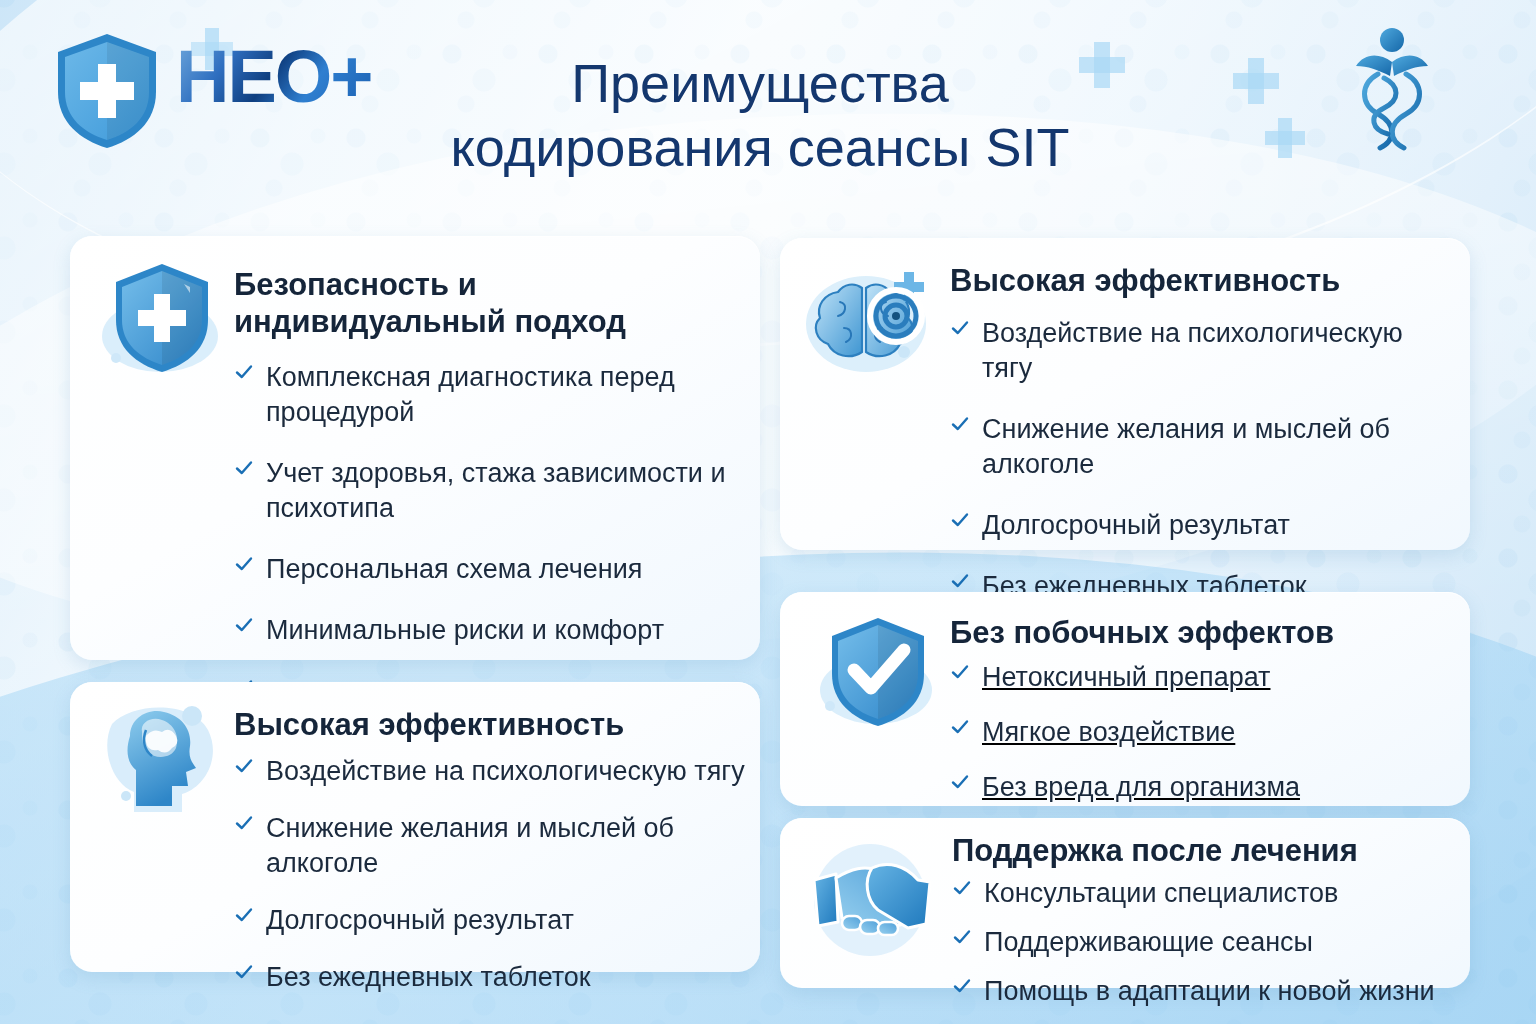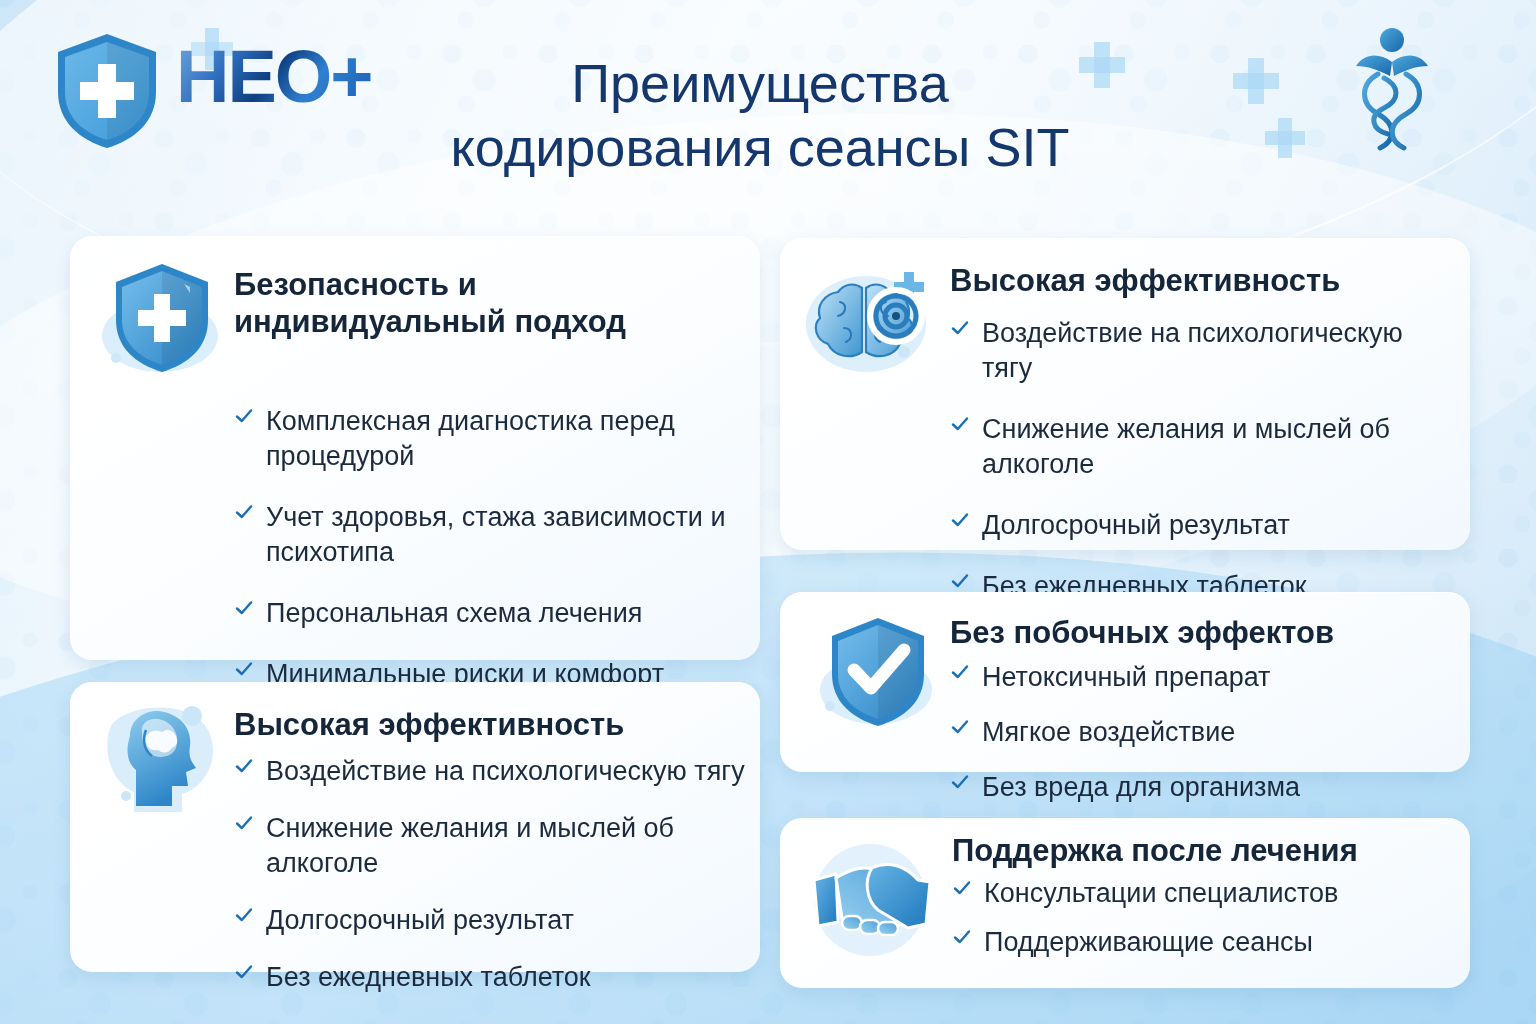--- a/index.html
+++ b/index.html
@@ -90,39 +90,39 @@
     position:relative;padding-left:32px;color:#1b2a3d;
     font-size:27px;line-height:1.3;
   }
   .card-list li .chk{
     position:absolute;left:0;top:2px;width:20px;height:20px;
   }
   
   #card-safety{left:70px;top:236px;width:690px;height:424px;}
   #card-safety .card-icon{left:28px;top:18px;width:128px;height:128px;}
   #card-safety .card-title{left:164px;top:30px;width:500px;font-size:31px;}
-  #card-safety .card-list{left:164px;top:124px;width:510px;margin-top:44px;}
+  #card-safety .card-list{left:164px;top:124px;width:510px;}
   #card-safety .card-list li{margin-bottom:26px;}
 
   #card-eff-left{left:70px;top:682px;width:690px;height:290px;}
   #card-eff-left .card-icon{left:26px;top:14px;width:128px;height:128px;}
   #card-eff-left .card-title{left:164px;top:24px;width:500px;font-size:31px;}
   #card-eff-left .card-list{left:164px;top:72px;width:530px;}
   #card-eff-left .card-list li{margin-bottom:22px;}
 
   #card-eff-right{left:780px;top:238px;width:690px;height:312px;}
   #card-eff-right .card-icon{left:20px;top:20px;width:130px;height:122px;}
   #card-eff-right .card-title{left:170px;top:24px;width:500px;font-size:31px;}
   #card-eff-right .card-list{left:170px;top:78px;width:500px;}
   #card-eff-right .card-list li{margin-bottom:26px;}
 
-  #card-noside{left:780px;top:592px;width:690px;height:180px;}
+  #card-noside{left:780px;top:592px;width:690px;height:214px;}
   #card-noside .card-icon{left:36px;top:18px;width:124px;height:124px;}
   #card-noside .card-title{left:170px;top:22px;width:500px;font-size:31px;}
-  #card-noside .card-list{left:170px;top:68px;width:500px;}
+  #card-noside .card-list{left:170px;top:68px;width:500px;text-decoration:underline;}
   #card-noside .card-list li{margin-bottom:20px;}
 
   #card-support{left:780px;top:818px;width:690px;height:170px;}
   #card-support .card-icon{left:28px;top:20px;width:128px;height:124px;}
   #card-support .card-title{left:172px;top:14px;width:500px;font-size:31px;}
   #card-support .card-list{left:172px;top:58px;width:500px;}
   #card-support .card-list li{margin-bottom:14px;}
 </style>
 </head>
 <body>
@@ -422,16 +422,22 @@
             <path d="M3 10.5 L7.8 15 L17 4.5" fill="none" stroke="#1a6fb5" stroke-width="2.4" stroke-linecap="round" stroke-linejoin="round"></path>
           </svg>
         <span>Консультации специалистов</span>
       </li>
       <li>
         <svg class="chk" viewBox="0 0 20 20">
             <path d="M3 10.5 L7.8 15 L17 4.5" fill="none" stroke="#1a6fb5" stroke-width="2.4" stroke-linecap="round" stroke-linejoin="round"></path>
           </svg>
         <span>Поддерживающие сеансы</span>
       </li>
+      <li>
+        <svg class="chk" viewBox="0 0 20 20">
+            <path d="M3 10.5 L7.8 15 L17 4.5" fill="none" stroke="#1a6fb5" stroke-width="2.4" stroke-linecap="round" stroke-linejoin="round"></path>
+          </svg>
+        <span>Помощь в адаптации к новой жизни</span>
+      </li>
     </ul>
   </div>
 
 </div>
 
 </body></html>

